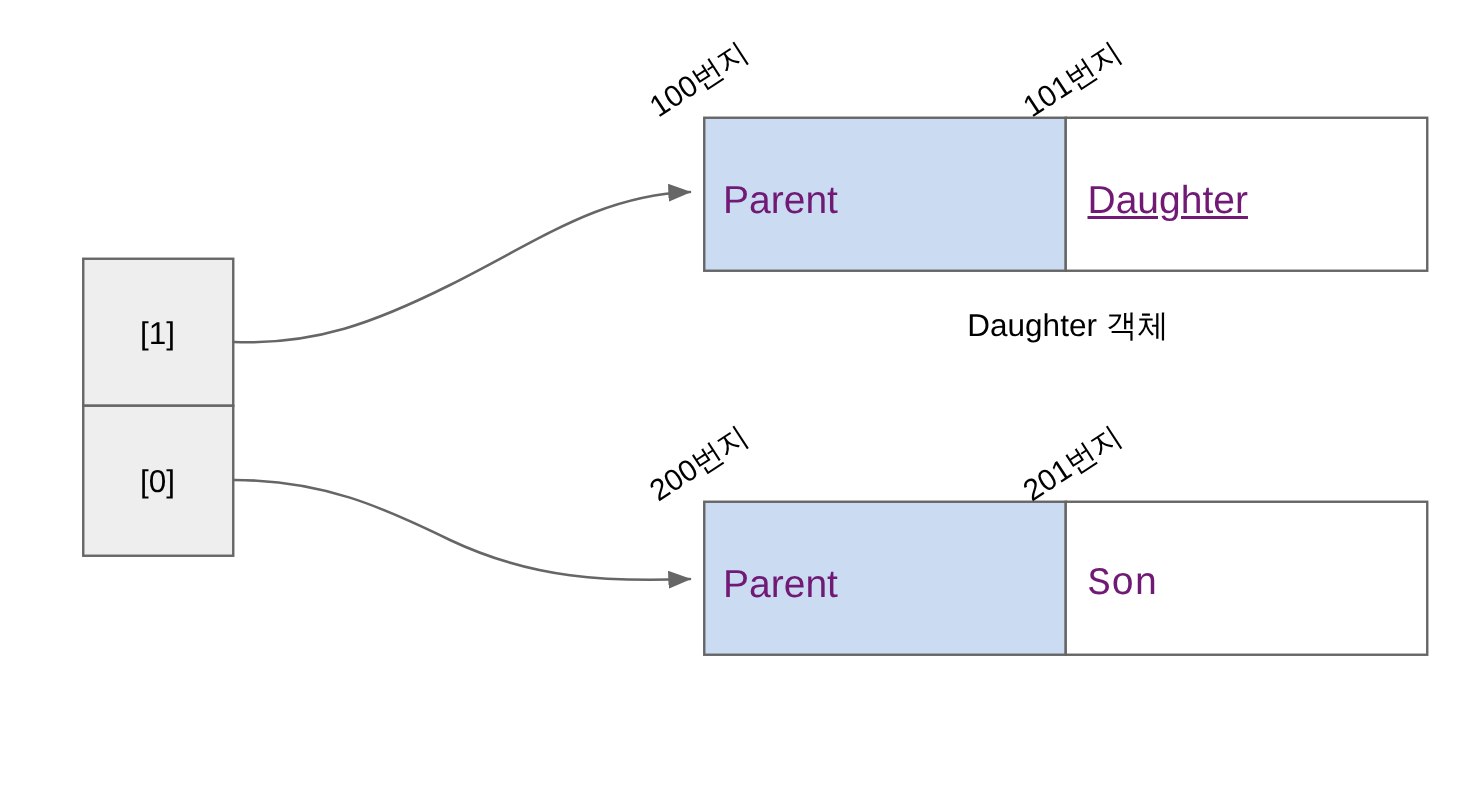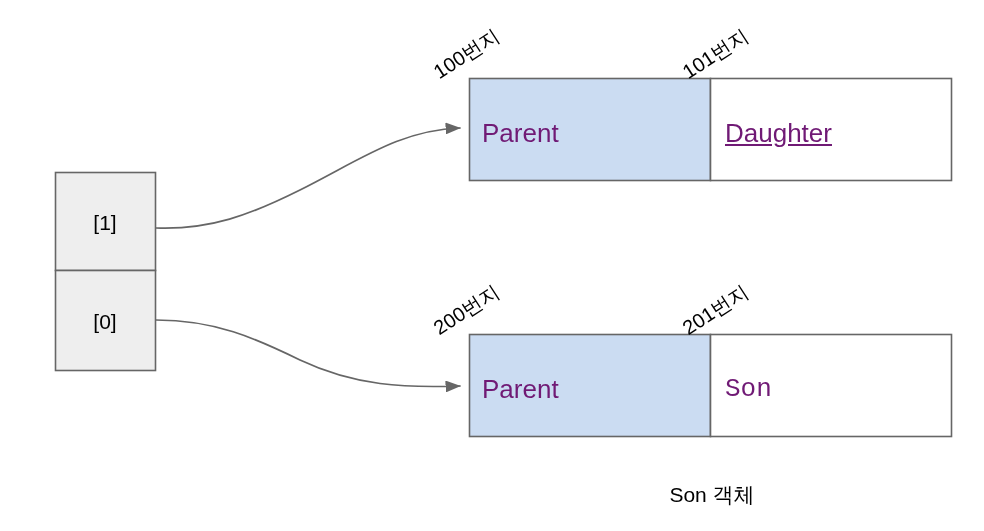--- a/index.html
+++ b/index.html
@@ -90,22 +90,22 @@
   <div class="arr-index" style="left:55px; top:212px; width:100px;">[1]</div>
   <div class="arr-index" style="left:55px; top:311px; width:100px;">[0]</div>
 
 
   <div class="addr-label" style="left:441px; top:62px; transform: rotate(-33deg);">100번지</div>
   <div class="addr-label" style="left:690px; top:62px; transform: rotate(-33deg);">101번지</div>
 
   <div class="cell-text" style="left:482px; top:120px;">Parent</div>
   <div class="cell-text" style="left:725px; top:120px;text-decoration:underline;">Daughter</div>
 
+  <div class="caption" style="left:592px; top:207px; width:240px;">Daughter 객체</div>
 
   <div class="addr-label" style="left:441px; top:318px; transform: rotate(-33deg);">200번지</div>
   <div class="addr-label" style="left:690px; top:318px; transform: rotate(-33deg);">201번지</div>
 
   <div class="cell-text" style="left:482px; top:376px;">Parent</div>
   <div class="cell-text" style="left:725px; top:376px;font-family:Liberation Mono, monospace;">Son</div>
 
-  <div class="caption" style="left:592px; top:484px; width:240px;">Son 객체</div>
 
 </div>
 
 </body></html>

